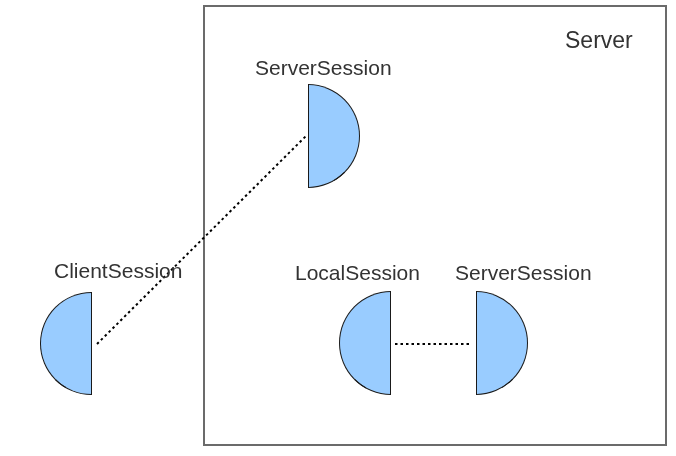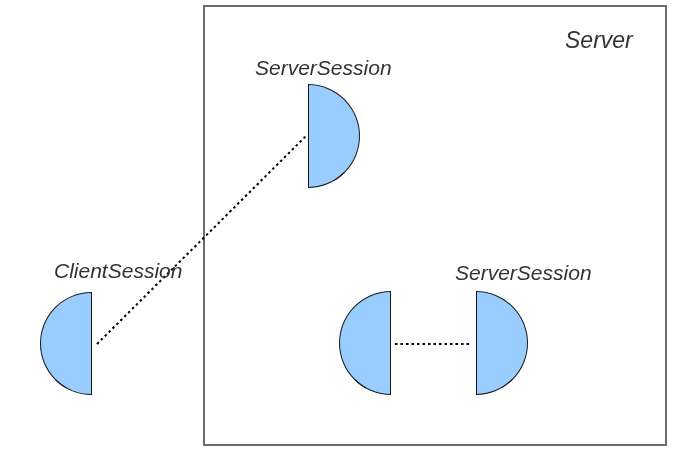--- a/index.html
+++ b/index.html
@@ -59,21 +59,20 @@
   .shape-client    { left: 40px;  top: 292px; width: 52px; height: 103px; }
   .shape-local     { left: 339px; top: 291px; width: 52px; height: 104px; }
   .shape-ss-bottom { left: 476px; top: 291px; width: 52px; height: 104px; }
 
   .label {
     position: absolute;
     color: var(--text);
     font-size: 21px;
     line-height: 24px;
     white-space: nowrap;
-    font-style: italic;
   }
   .label-server    { left: 565px; top: 26px; font-size: 23px; line-height: 28px; }
   .label-ss-top    { left: 255px; top: 56px; }
   .label-client    { left: 7px;   top: 259px; margin-left: 47px; }
   .label-local     { left: 295px; top: 261px; }
   .label-ss-bottom { left: 455px; top: 261px; }
 </style>
 </head>
 <body>
 
@@ -87,15 +86,16 @@
   </svg>
 
   <div class="shape bulge-right shape-ss-top"></div>
   <div class="shape bulge-left shape-client"></div>
   <div class="shape bulge-left shape-local"></div>
   <div class="shape bulge-right shape-ss-bottom"></div>
 
   <div class="label label-server">Server</div>
   <div class="label label-ss-top">ServerSession</div>
   <div class="label label-client">ClientSession</div>
+  <div class="label label-local">LocalSession</div>
   <div class="label label-ss-bottom">ServerSession</div>
 
 </div>
 
 </body></html>

